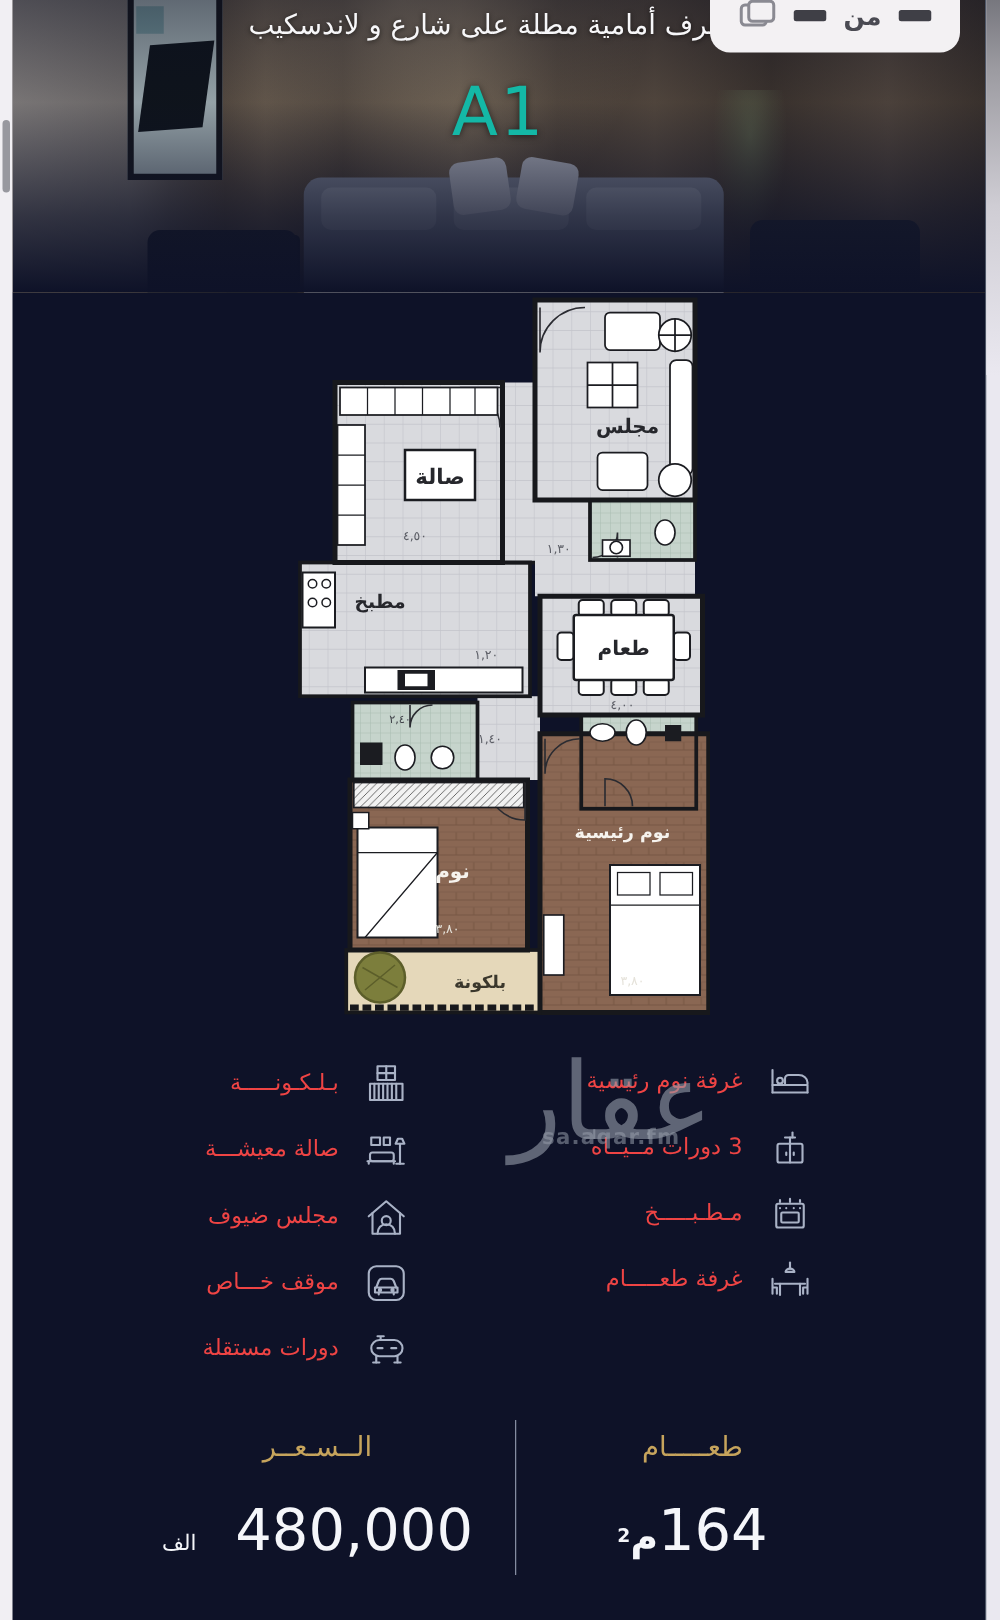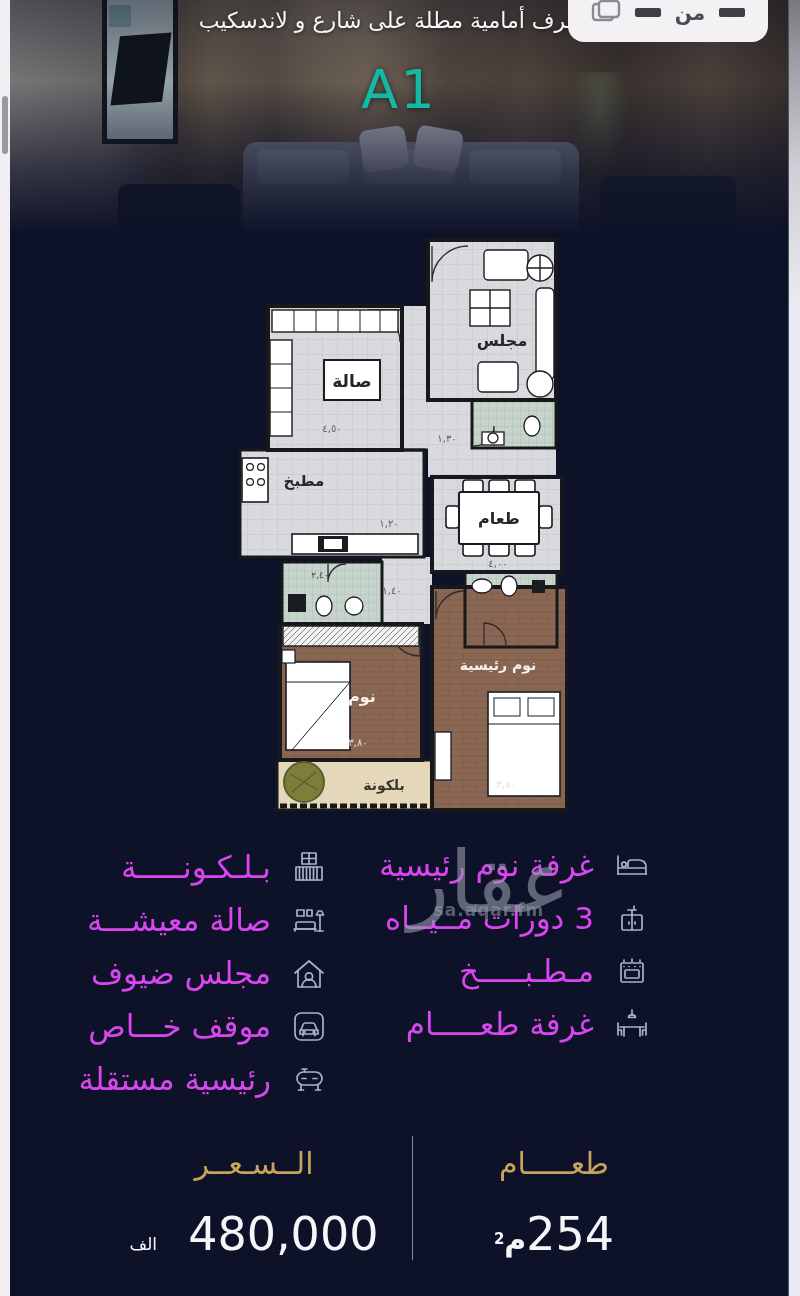--- a/index.html
+++ b/index.html
@@ -61,36 +61,36 @@
 
   
   .plan-wrap { position:absolute; left:232px; top:234px; width:336px; height:586px; z-index:10; }
 
   
   .features-col { position:absolute; z-index:20; display:flex; flex-direction:column; }
   .col-right { top:838px; right:148px; width:270px; }
   .col-left  { top:840px; right:471px; width:250px; }
   .feat-row { direction:rtl; display:flex; align-items:center; gap:18px; height:53px; }
   .feat-icon { width:40px; height:40px; flex:0 0 40px; }
-  .feat-label { color:#d946ef; font-size:31px; white-space:nowrap; }
+  .feat-label { color:#ef4444; font-size:18px; white-space:nowrap; }
 
   
   .watermark { position:absolute; left:404px; top:842px; width:170px; z-index:30;
       pointer-events:none; text-align:center; }
   .wm-brand { font-size:86px; font-weight:normal; color:rgba(150,157,170,.60); line-height:.95; }
   .wm-site { direction:ltr; font-size:17px; font-weight:bold; letter-spacing:1px;
       color:rgba(150,157,170,.55); margin-top:-24px; }
 
   
   .summary-divider { position:absolute; left:412px; top:1136px; width:1px; height:124px;
       background:#9aa2b6; opacity:.85; z-index:20; }
   .sum-block { position:absolute; z-index:20; text-align:center; }
   .price-block { left:118px; top:1146px; width:272px; }
   .area-block { left:438px; top:1146px; width:232px; }
-  .sum-heading { color:#c6a45c; font-size:30px; direction:rtl; }
+  .sum-heading { color:#c6a45c; font-size:22px; direction:rtl; }
   .sum-value-row { direction:rtl; color:#f5f6fa; margin-top:26px; }
   .sum-value { font-size:46px; font-weight:normal; letter-spacing:1px; }
   .sum-unit { font-size:17px; margin-right:26px; }
   .area-unit { font-size:30px; font-weight:bold; }
   .area-sup { font-size:15px; vertical-align:super; font-weight:bold; }
 
   svg text { font-family:"DejaVu Sans",sans-serif; }
 </style>
 </head>
 <body>
@@ -399,21 +399,21 @@
     </div>
 
     <div class="feat-row">
       <svg class="feat-icon" viewBox="0 0 40 40" fill="none" stroke="#a9b2c6" stroke-width="1.7" stroke-linecap="round" stroke-linejoin="round">
         <rect x="8" y="13" width="25" height="13" rx="6.5"></rect>
         <path d="M13 10h5M15.5 10v3"></path>
         <path d="M13 19.5h4M24 19.5h4"></path>
         <path d="M12 26v5M29 26v5"></path>
           <path d="M9.5 31h5M26.5 31h5"></path>
       </svg>
-      <span class="feat-label">رئيسية مستقلة</span>
+      <span class="feat-label">دورات مستقلة</span>
     </div>
   </div>
 
   <div class="watermark">
     <div class="wm-brand">عقار</div>
     <div class="wm-site">sa.aqar.fm</div>
   </div>
 
   <div class="summary-divider"></div>
 
@@ -421,17 +421,17 @@
     <div class="sum-heading">الــسـعــر</div>
     <div class="sum-value-row">
       <span class="sum-value">480,000</span>
       <span class="sum-unit">الف</span>
     </div>
   </div>
 
   <div class="sum-block area-block">
     <div class="sum-heading">طعـــــام</div>
     <div class="sum-value-row">
-      <span class="sum-value">254</span><span class="area-unit">م</span><sup class="area-sup">2</sup>
+      <span class="sum-value">164</span><span class="area-unit">م</span><sup class="area-sup">2</sup>
     </div>
   </div>
 
 </div>
 
 </body></html>

